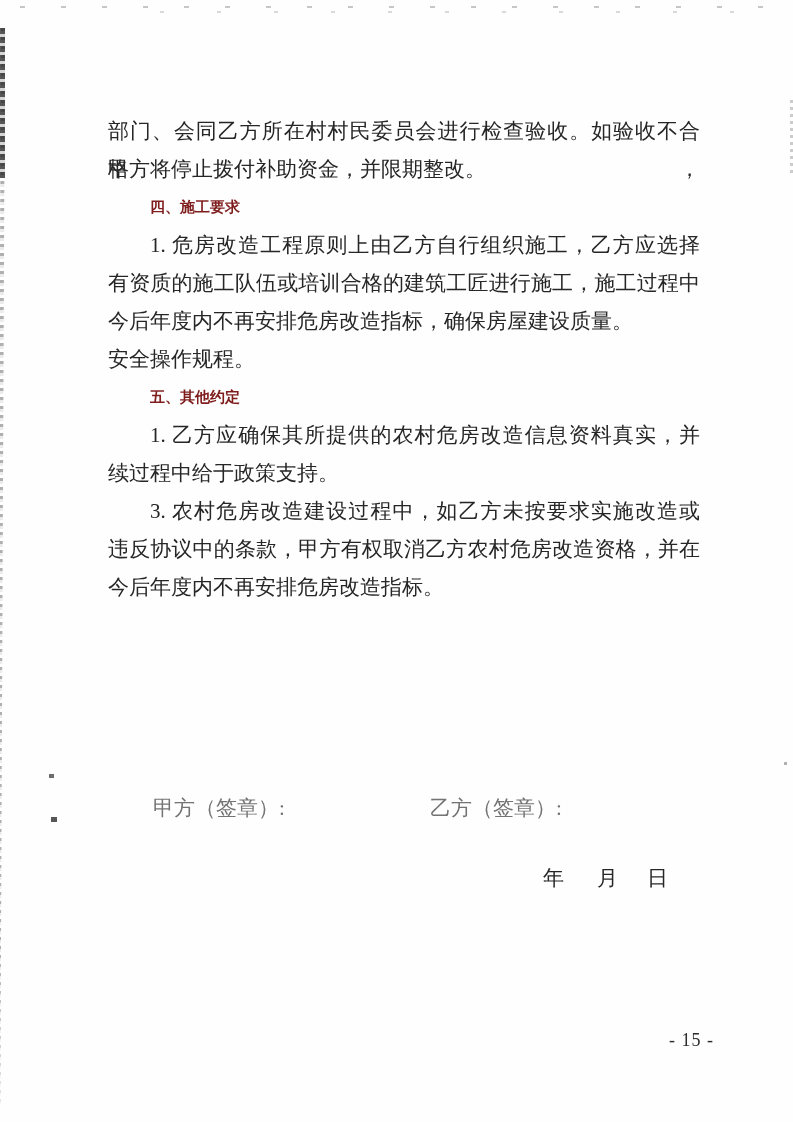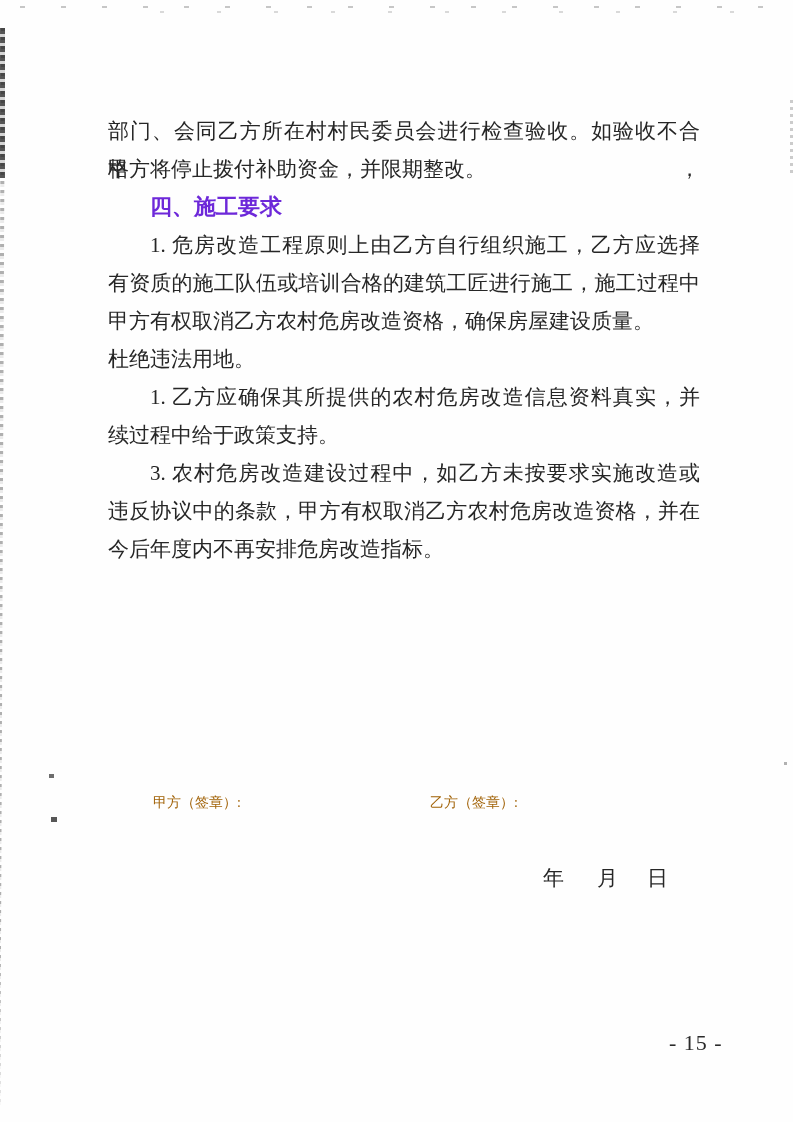--- a/index.html
+++ b/index.html
@@ -36,33 +36,33 @@
     text-align: justify;
     text-align-last: justify;
     text-justify: inter-character;
   }
   .line.indent {
     padding-left: 42px;
   }
   .line.heading {
     font-family: "Liberation Sans", "DejaVu Sans", sans-serif;
     font-weight: 700;
-    font-size: 22px;
-    color: #6d28d9;
+    font-size: 15px;
+    color: #7f1d1d;
   }
 
   
   .sig-row {
     position: absolute;
     left: 108px;
     top: 794px;
     width: 592px;
     height: 32px;
-    font-size: 14px;
-    color: #a16207;
+    font-size: 21px;
+    color: #737373;
   }
   .sig-a { position: absolute; left: 45px; top: 0; }
   .sig-b { position: absolute; left: 322px; top: 0; }
 
   .date-row {
     position: absolute;
     left: 108px;
     top: 864px;
     width: 592px;
     height: 32px;
@@ -71,21 +71,21 @@
   }
   .date-y { position: absolute; left: 435px; top: 0; }
   .date-m { position: absolute; left: 489px; top: 0; }
   .date-d { position: absolute; left: 539px; top: 0; }
 
   
   .page-number {
     position: absolute;
     left: 669px;
     top: 1030px;
-    font-size: 22px;
+    font-size: 18px;
     letter-spacing: 1px;
     color: #2a2a2a;
   }
 
   
   .noise-top-a {
     position: absolute;
     left: 20px; top: 6px; width: 760px; height: 2px;
     background: repeating-linear-gradient(to right,
       rgba(70,70,70,0.30) 0 5px, transparent 5px 41px);
@@ -136,22 +136,23 @@
   <div class="speck-a"></div>
   <div class="speck-b"></div>
   <div class="speck-c"></div>
 
   <div class="content">
     <div class="line full">部门、会同乙方所在村村民委员会进行检查验收。如验收不合格，</div>
     <div class="line">甲方将停止拨付补助资金，并限期整改。</div>
     <div class="line heading indent">四、施工要求</div>
     <div class="line full indent">1. 危房改造工程原则上由乙方自行组织施工，乙方应选择</div>
     <div class="line full">有资质的施工队伍或培训合格的建筑工匠进行施工，施工过程中</div>
-    <div class="line">甲方有权取消乙方农村危房改造资格，确保房屋建设质量。</div>
-    <div class="line">杜绝违法用地。</div>
+    <div class="line">今后年度内不再安排危房改造指标，确保房屋建设质量。</div>
+    <div class="line">安全操作规程。</div>
+    <div class="line heading indent">五、其他约定</div>
     <div class="line full indent">1. 乙方应确保其所提供的农村危房改造信息资料真实，并</div>
     <div class="line">续过程中给于政策支持。</div>
     <div class="line full indent">3. 农村危房改造建设过程中，如乙方未按要求实施改造或</div>
     <div class="line full">违反协议中的条款，甲方有权取消乙方农村危房改造资格，并在</div>
     <div class="line">今后年度内不再安排危房改造指标。</div>
   </div>
 
   <div class="sig-row">
     <span class="sig-a">甲方（签章）:</span>
     <span class="sig-b">乙方（签章）:</span>

